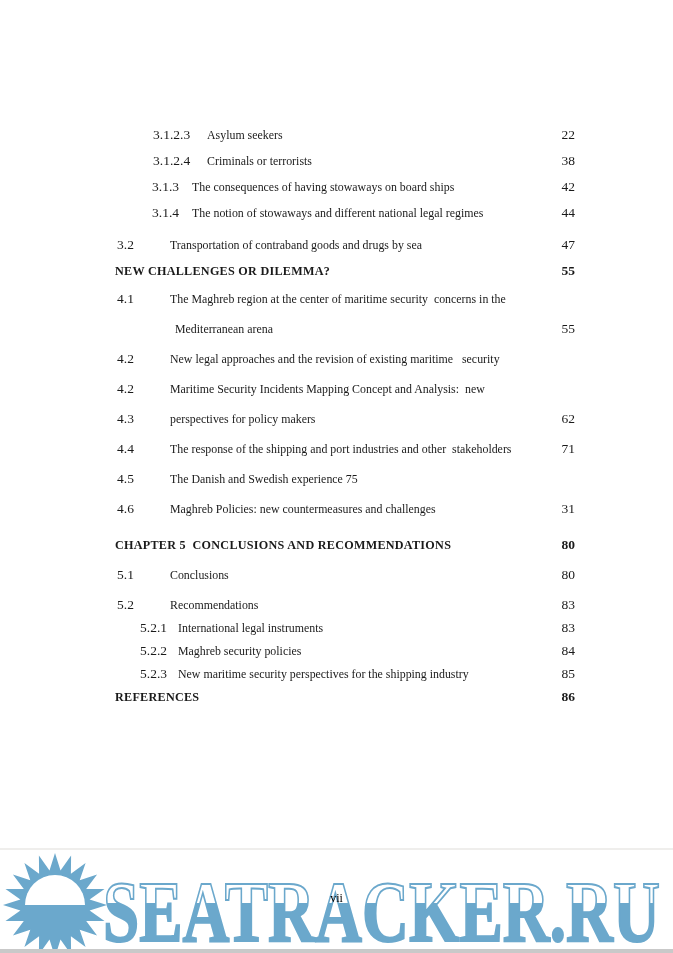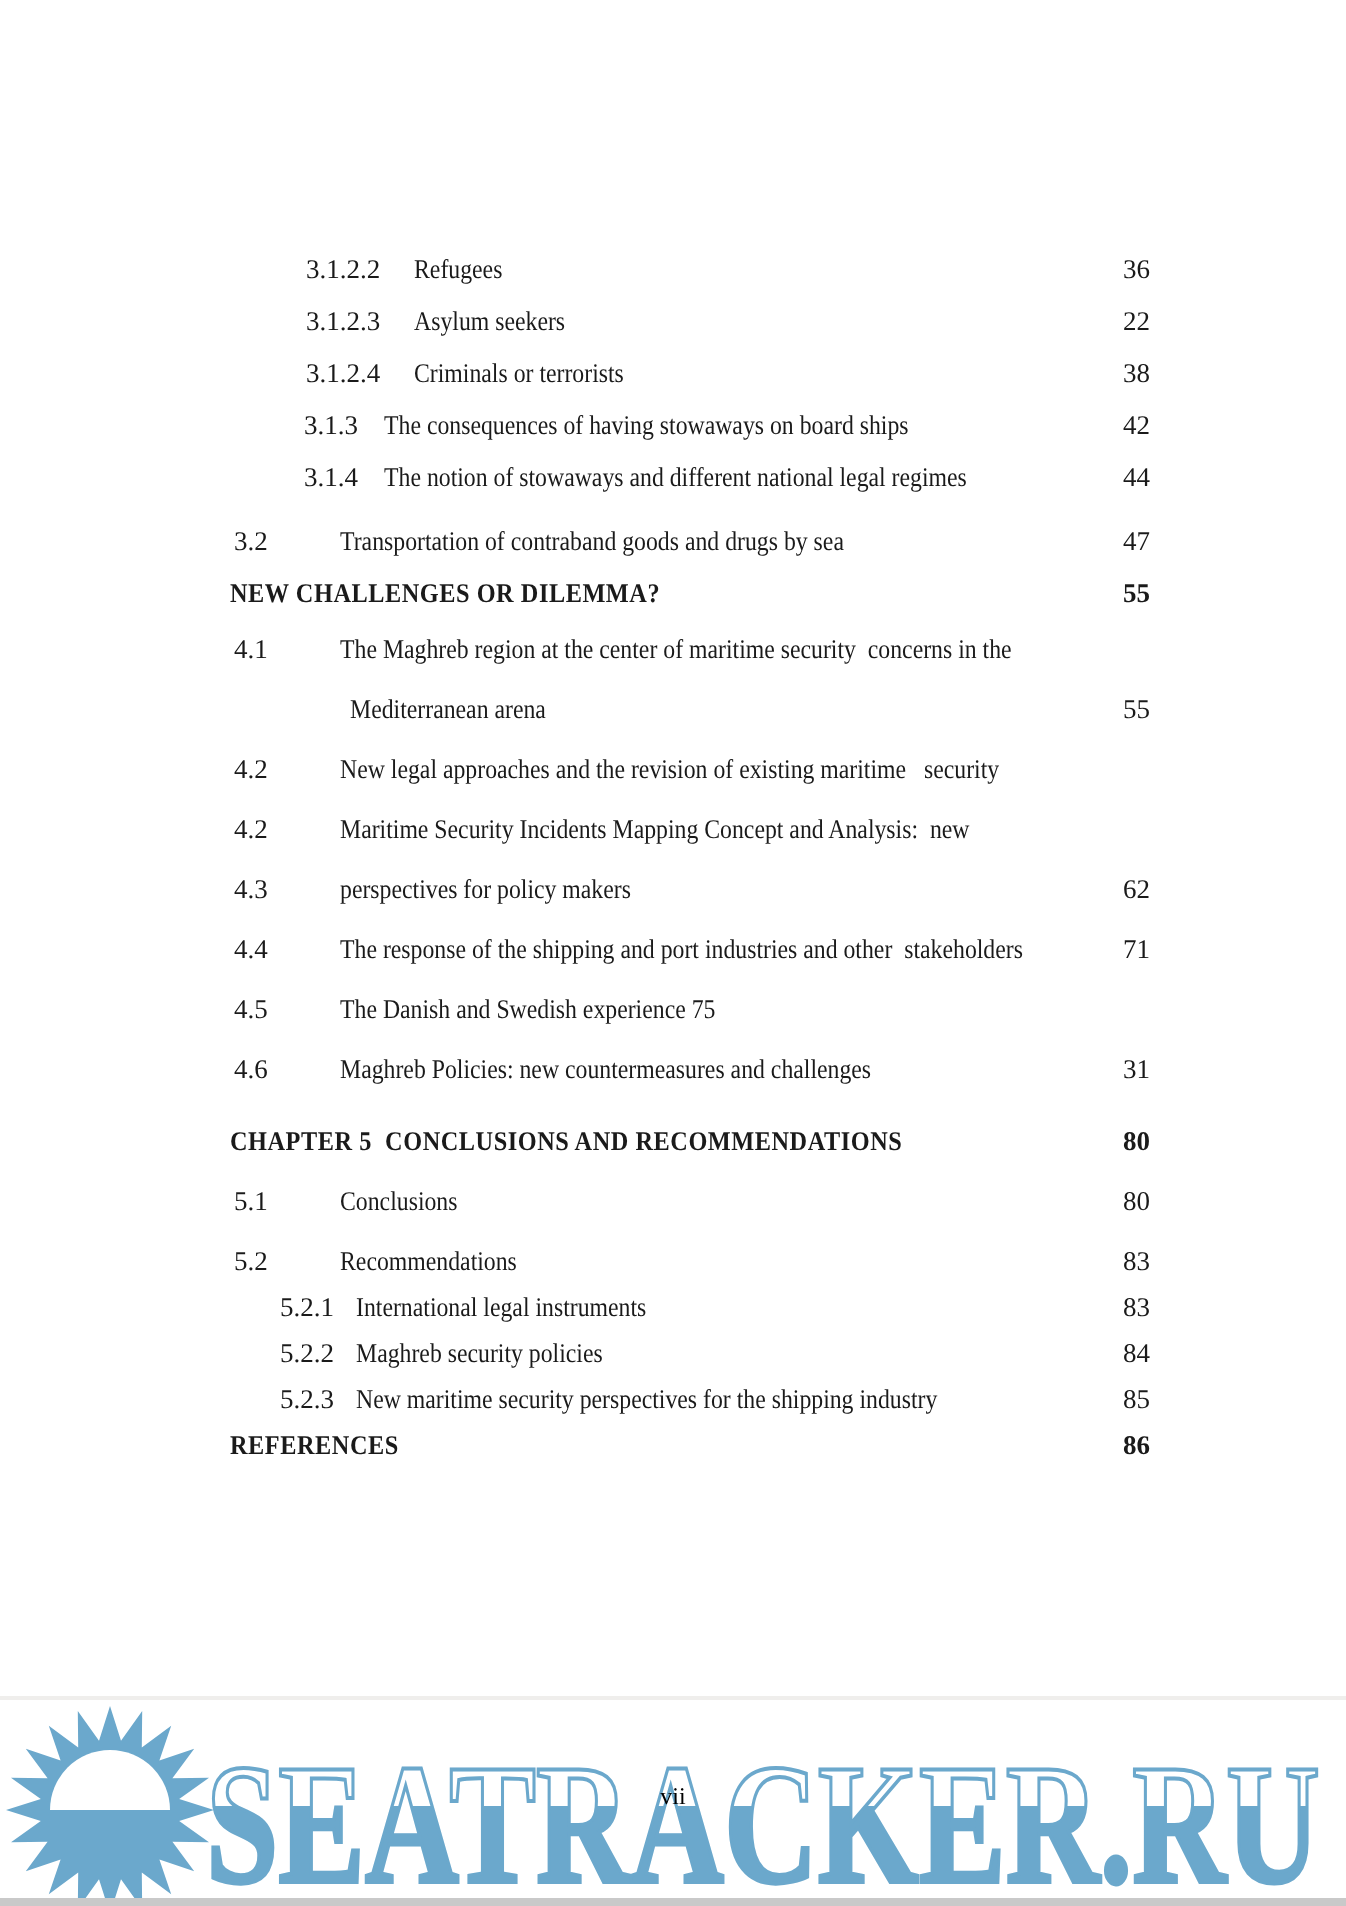--- a/index.html
+++ b/index.html
@@ -39,21 +39,20 @@
     text-align:center;font-size:12px;color:#000000;z-index:5;
   }
 </style>
 </head>
 <body>
 
 <div class="page">
 
   <div class="toc">
 
-    <div class="row h26 lvl-l4"><span class="num">3.1.2.2</span><span class="title">Refugees</span><span class="page-num">36</span></div>
 
     <div class="row h26 lvl-l4"><span class="num">3.1.2.3</span><span class="title">Asylum seekers</span><span class="page-num">22</span></div>
 
     <div class="row h26 lvl-l4"><span class="num">3.1.2.4</span><span class="title">Criminals or terrorists</span><span class="page-num">38</span></div>
 
     <div class="row h26 lvl-l3"><span class="num">3.1.3</span><span class="title">The consequences of having stowaways on board ships</span><span class="page-num">42</span></div>
 
     <div class="row h26 lvl-l3"><span class="num">3.1.4</span><span class="title">The notion of stowaways and different national legal regimes</span><span class="page-num">44</span></div>
 
     <div class="row h26 lvl-l2 gap6"><span class="num">3.2</span><span class="title">Transportation of contraband goods and drugs by sea</span><span class="page-num">47</span></div>

